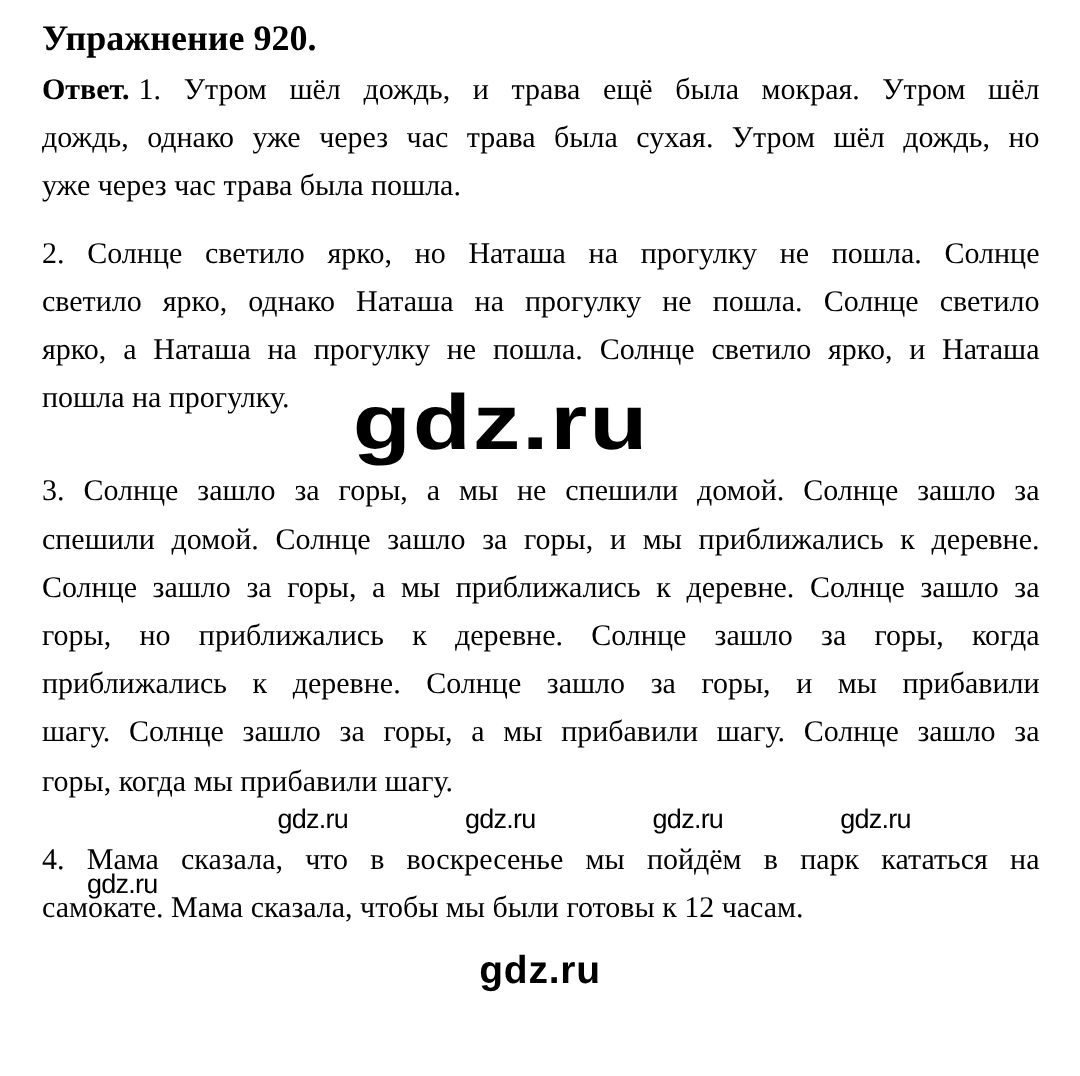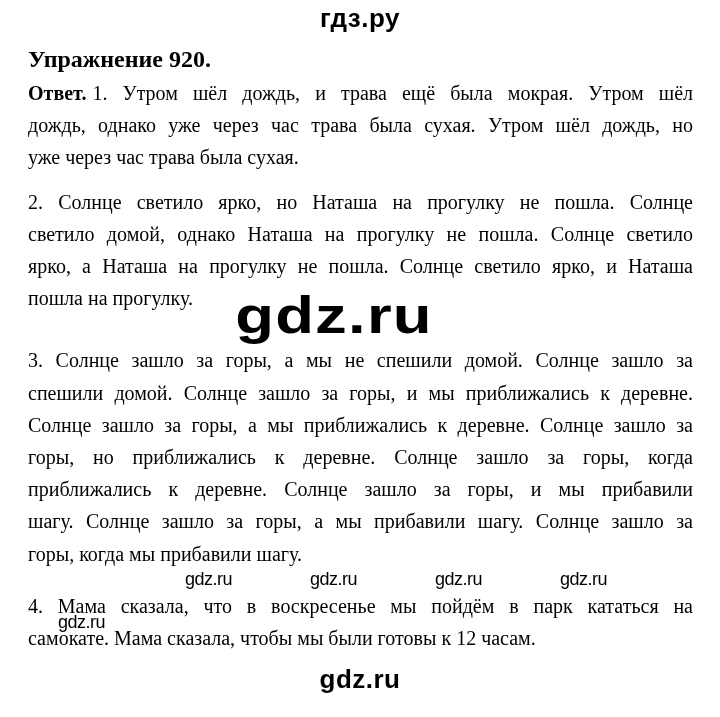--- a/index.html
+++ b/index.html
@@ -87,37 +87,36 @@
     line-height: 28px;
     text-align: center;
     letter-spacing: 0.5px;
   }
 </style>
 </head>
 <body>
 
 <div class="page">
 
-  <div class="site-header">гдз.ру</div>
 
   <div class="title">Упражнение 920.</div>
 
   <div class="para first">
     <div class="jline"><b class="blabel">Ответ.</b><span>1. Утром шёл дождь, и трава ещё была мокрая. Утром шёл</span></div>
     <div class="lines">
 
     <div class="jline">дождь, однако уже через час трава была сухая. Утром шёл дождь, но</div>
-        <div class="jline">уже через час трава была сухая.</div>
+        <div class="jline">уже через час трава была пошла.</div>
       </div>
   </div>
 
   <div class="para lines">
 
   <div class="jline">2. Солнце светило ярко, но Наташа на прогулку не пошла. Солнце</div>
-      <div class="jline">светило домой, однако Наташа на прогулку не пошла. Солнце светило</div>
+      <div class="jline">светило ярко, однако Наташа на прогулку не пошла. Солнце светило</div>
       <div class="jline">ярко, а Наташа на прогулку не пошла. Солнце светило ярко, и Наташа</div>
       <div class="jline">пошла на прогулку.</div>
     </div>
 
   <div class="wm-large">gdz.ru</div>
 
   <div class="para p3 lines">
 
   <div class="jline">3. Солнце зашло за горы, а мы не спешили домой. Солнце зашло за</div>
       <div class="jline">спешили домой. Солнце зашло за горы, и мы приближались к деревне.</div>

